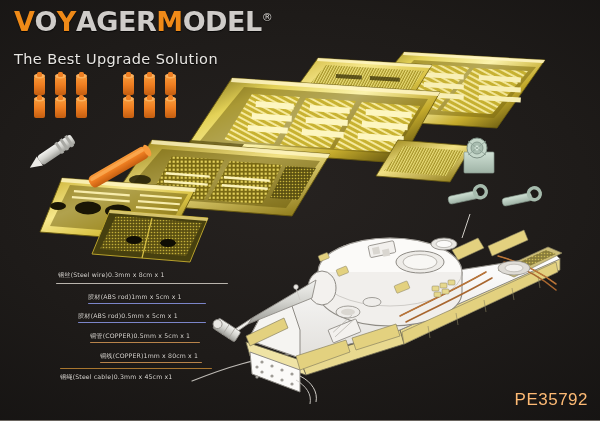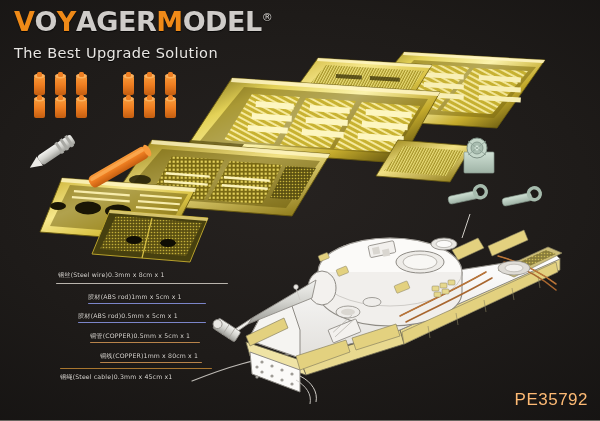--- a/index.html
+++ b/index.html
@@ -16,21 +16,21 @@
   
   .logo-block{position:absolute;left:14px;top:8px;z-index:6;}
   .logo-word{font-family:"DejaVu Sans",sans-serif;font-weight:bold;font-size:27px;
         letter-spacing:-0.5px;line-height:1;white-space:nowrap;
         text-shadow:0 1px 1px rgba(0,0,0,.8);}
   .logo-word span{display:inline-block;}
   .lo{color:#ef8a18;}
   .lw{color:#cfccc9;}
   .reg{font-size:11px;color:#d6d3d0;vertical-align:super;font-weight:normal;}
   .tagline{font-family:"DejaVu Sans",sans-serif;font-size:14.5px;color:#e8e6e3;
-        letter-spacing:0.4px;margin-top:10px;white-space:nowrap;
+        letter-spacing:0.4px;margin-top:16px;white-space:nowrap;
         text-shadow:0 1px 1px rgba(0,0,0,.85);}
 
   
   .partno{position:absolute;right:12px;bottom:10px;z-index:6;color:#fdba74;
         font-family:"Liberation Sans",sans-serif;font-size:17px;letter-spacing:0.5px;}
 
   
   .layer{position:absolute;inset:0;z-index:3;}
   svg.scene{position:absolute;left:0;top:0;width:600px;height:421px;}
 

